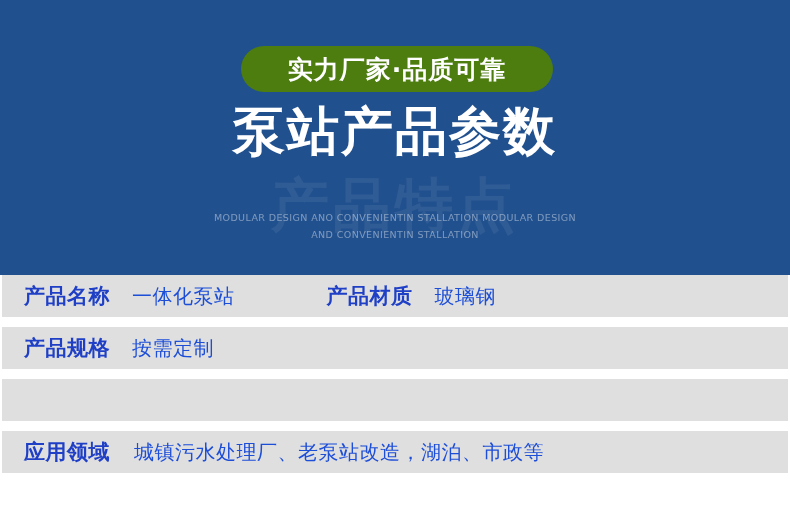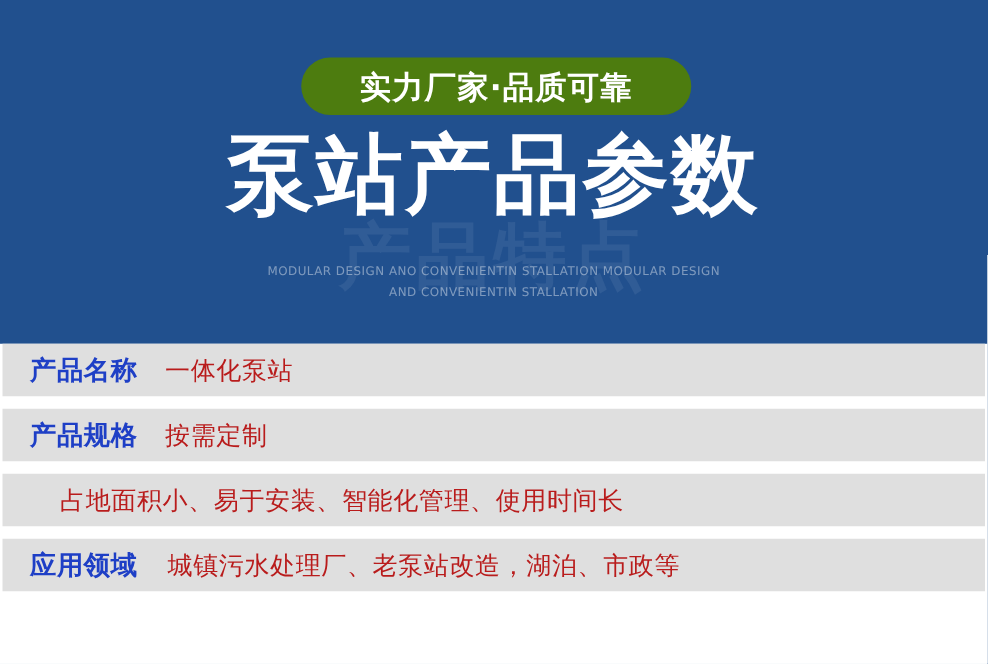--- a/index.html
+++ b/index.html
@@ -65,21 +65,21 @@
     white-space: nowrap;
   }
 
   .hero-title {
     position: absolute;
     left: 0;
     top: 104px;
     width: 790px;
     text-align: center;
     color: #ffffff;
-    font-size: 69px;
+    font-size: 52px;
     font-weight: bold;
     letter-spacing: 2px;
     line-height: 1.05;
     white-space: nowrap;
   }
 
   .hero-sub {
     position: absolute;
     left: 195px;
     top: 210px;
@@ -118,21 +118,21 @@
   .cell-a { margin-left: 22px; }
   .cell-b { margin-left: 92px; }
   .spec-label {
     color: #1E3FC6;
     font-size: 21px;
     font-weight: bold;
     letter-spacing: 0.5px;
     line-height: 1;
   }
   .spec-value {
-    color: #b91c1c;
+    color: #1d4ed8;
     font-size: 20px;
     font-weight: normal;
     letter-spacing: 0.5px;
     line-height: 1;
     margin-left: 22px;
     text-align: right;
   }
   .spec-value.wide { margin-left: 24px; }
 </style>
 </head>
@@ -157,32 +157,35 @@
 
   </div>
 
   <div class="spec-table">
 
     <div class="spec-row">
       <div class="cell cell-a">
         <span class="spec-label">产品名称</span>
         <span class="spec-value">一体化泵站</span>
       </div>
+      <div class="cell cell-b">
+        <span class="spec-label">产品材质</span>
+        <span class="spec-value">玻璃钢</span>
+      </div>
     </div>
 
     <div class="spec-row">
       <div class="cell cell-a">
         <span class="spec-label">产品规格</span>
         <span class="spec-value">按需定制</span>
       </div>
     </div>
 
     <div class="spec-row">
       <div class="cell cell-a">
-        <span class="spec-value wide">占地面积小、易于安装、智能化管理、使用时间长</span>
       </div>
     </div>
 
     <div class="spec-row last">
       <div class="cell cell-a">
         <span class="spec-label">应用领域</span>
         <span class="spec-value wide">城镇污水处理厂、老泵站改造，湖泊、市政等</span>
       </div>
     </div>
 

